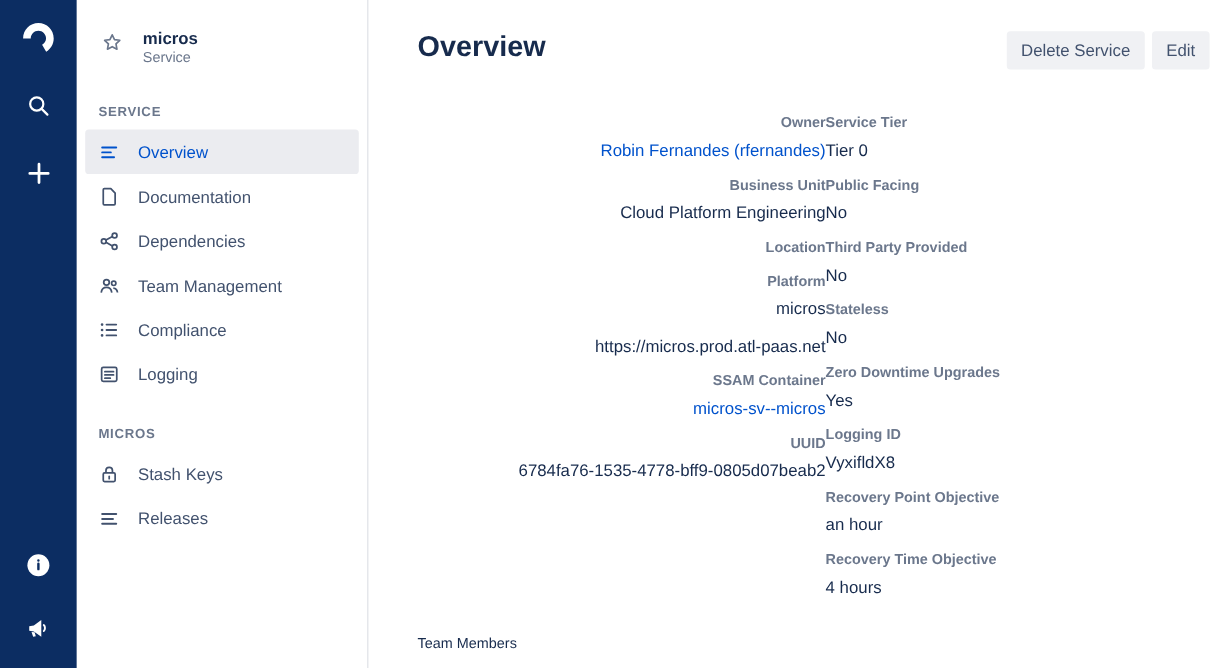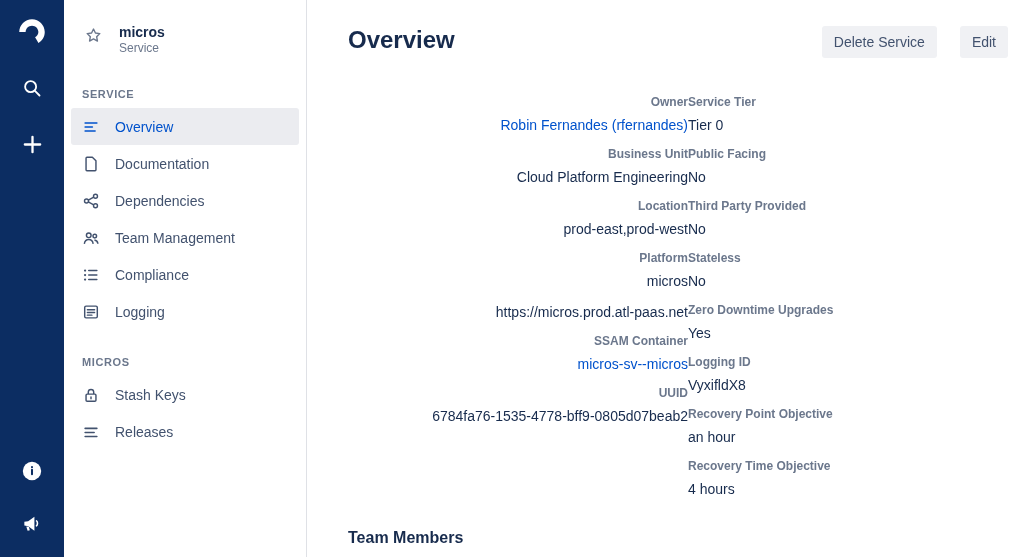--- a/index.html
+++ b/index.html
@@ -24,34 +24,34 @@
     padding:0 18px;margin:26px 0 8px;}
   .nav-item{display:flex;align-items:center;gap:15px;height:37px;margin:0 7px;padding:0 11px;
     border-radius:3px;font-size:14px;color:#42526E;cursor:pointer;}
   .nav-item svg{flex:none;}
   .nav-item.selected{background:#EBECF0;color:#0052CC;font-weight:500;}
 
   
   .main{flex:1;padding:24px 16px 0 41px;box-sizing:border-box;overflow:hidden;}
   .main-header{display:flex;align-items:flex-start;justify-content:space-between;}
   .page-title{margin:0;font-size:24px;font-weight:700;color:#172B4D;line-height:32px;}
-  .actions{display:flex;gap:23px;margin-top:2px;}
+  .actions{display:flex;gap:6px;margin-top:2px;}
   .btn{background:#F0F1F4;border:none;border-radius:3px;color:#42526E;font-size:14px;
     font-weight:500;padding:7px 12px;cursor:pointer;font-family:inherit;line-height:18px;}
 
   .fields{display:flex;margin-top:37px;}
   .col-left{width:340px;min-width:340px;text-align:right;}
   .col-right{flex:1;}
   .field{margin-bottom:13px;}
   .field-label{font-size:12px;font-weight:700;color:#6B778C;line-height:15px;margin-bottom:6px;}
   .field-value{font-size:14px;color:#172B4D;line-height:18px;text-decoration:none;display:block;}
   a.field-value,.link{color:#0052CC;cursor:pointer;}
 
   .team{margin-top:18px;}
-  .team-title{margin:0 0 12px;font-size:16px;font-weight:700;color:#172B4D;}
+  .team-title{margin:0 0 12px;font-size:12px;font-weight:400;color:#172B4D;}
 </style>
 </head>
 <body>
 
 <div class="app">
 
   <nav class="rail">
     <div class="rail-top">
       <button class="rail-btn">
         <svg viewBox="0 0 32 32" width="34" height="34">
@@ -195,21 +195,20 @@
         <div class="field">
           <div class="field-label">Owner</div>
           <a class="field-value link">Robin Fernandes (rfernandes)</a>
         </div>
         <div class="field">
           <div class="field-label">Business Unit</div>
           <div class="field-value">Cloud Platform Engineering</div>
         </div>
         <div class="field">
           <div class="field-label">Location</div>
-          <div class="field-value">prod-east,prod-west</div>
         </div>
         <div class="field">
           <div class="field-label">Platform</div>
           <div class="field-value">micros</div>
         </div>
         <div class="field">
           <div class="field-value">https://micros.prod.atl-paas.net</div>
         </div>
         <div class="field">
           <div class="field-label">SSAM Container</div>

